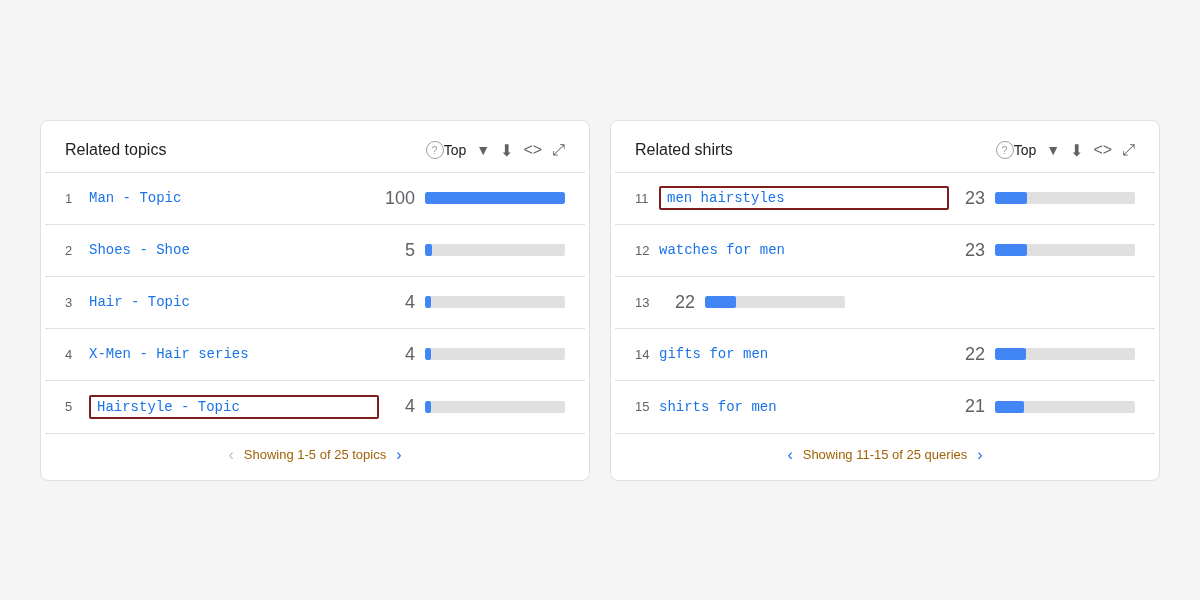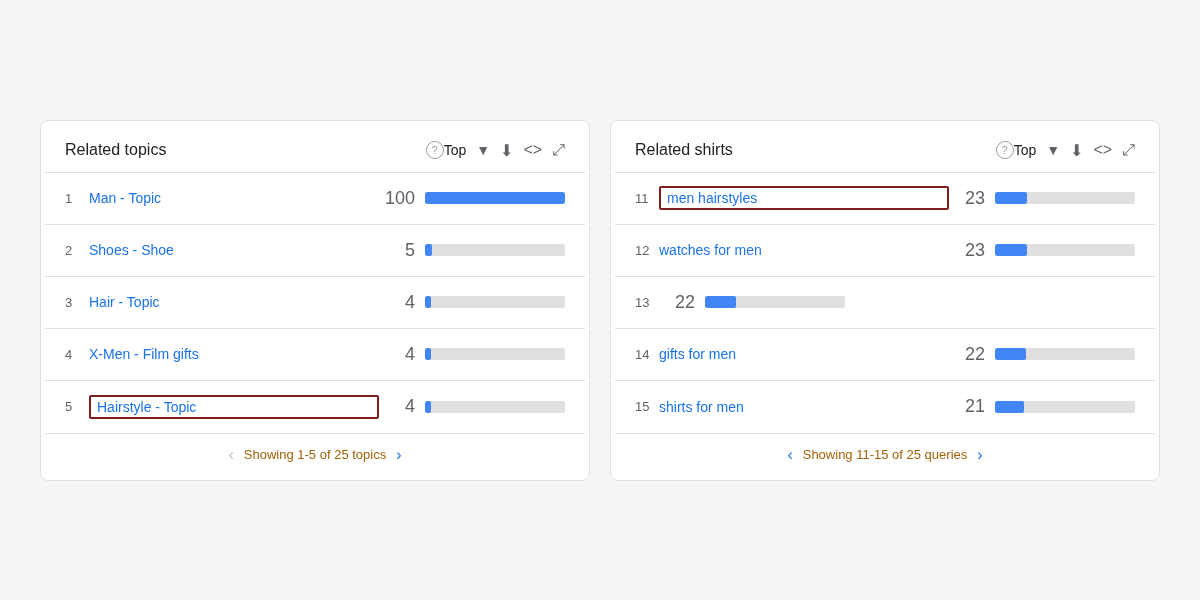--- a/index.html
+++ b/index.html
@@ -88,20 +88,21 @@
       font-size: 13px;
       width: 24px;
       flex-shrink: 0;
     }
     .row-label {
       font-size: 14px;
       color: #1a73e8;
       flex: 1;
       cursor: pointer;
       text-decoration: none;
+      font-family: Liberation Mono, monospace;
     }
     .row-label.highlighted {
       display: inline-block;
       border: 2px solid #7f1d1d;
       padding: 2px 6px;
       color: #1a73e8;
       border-radius: 2px;
     }
     .row-value {
       font-size: 18px;
@@ -186,21 +187,21 @@
         <div class="row">
           <span class="row-num">3</span>
           <span class="row-label">Hair - Topic</span>
           <span class="row-value">4</span>
           <div class="bar-container">
             <div class="bar-fill" style="width: 4%;"></div>
           </div>
         </div>
         <div class="row">
           <span class="row-num">4</span>
-          <span class="row-label">X-Men - Film gifts</span>
+          <span class="row-label">X-Men - Hair series</span>
           <span class="row-value">4</span>
           <div class="bar-container">
             <div class="bar-fill" style="width: 4%;"></div>
           </div>
         </div>
         <div class="row">
           <span class="row-num">5</span>
           <span class="row-label highlighted">Hairstyle - Topic</span>
           <span class="row-value">4</span>
           <div class="bar-container">

